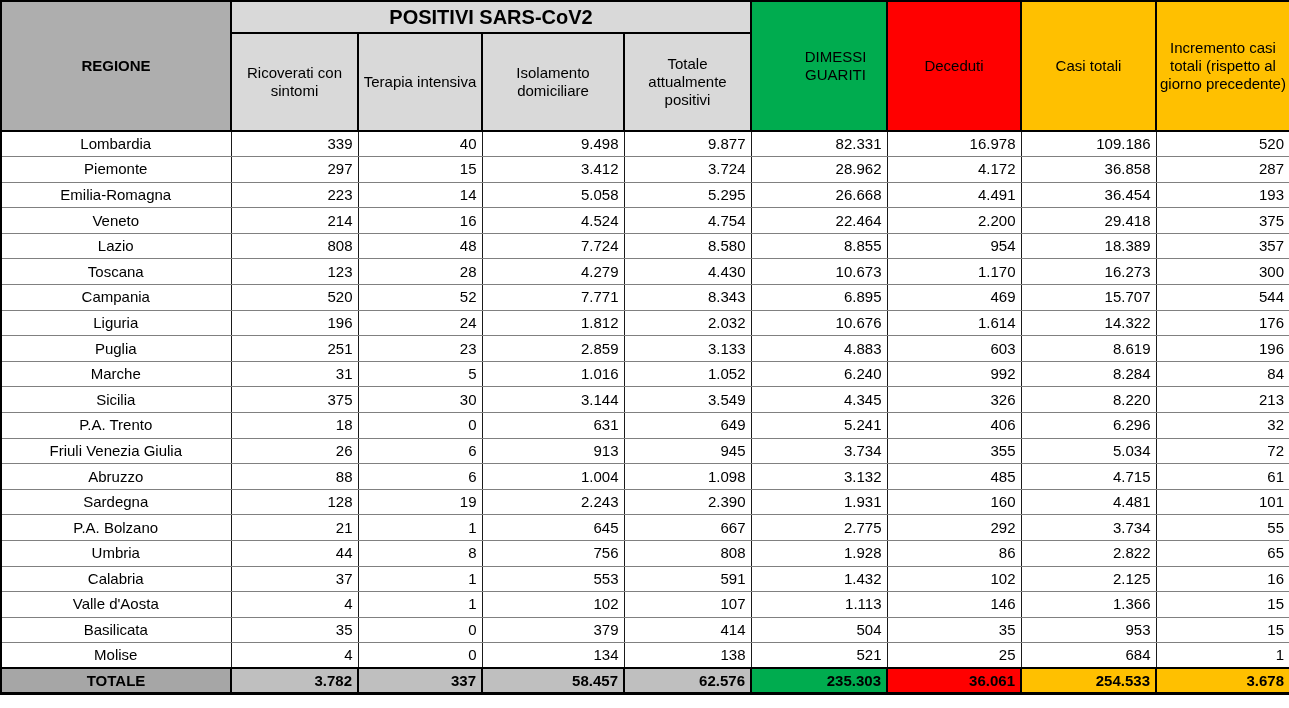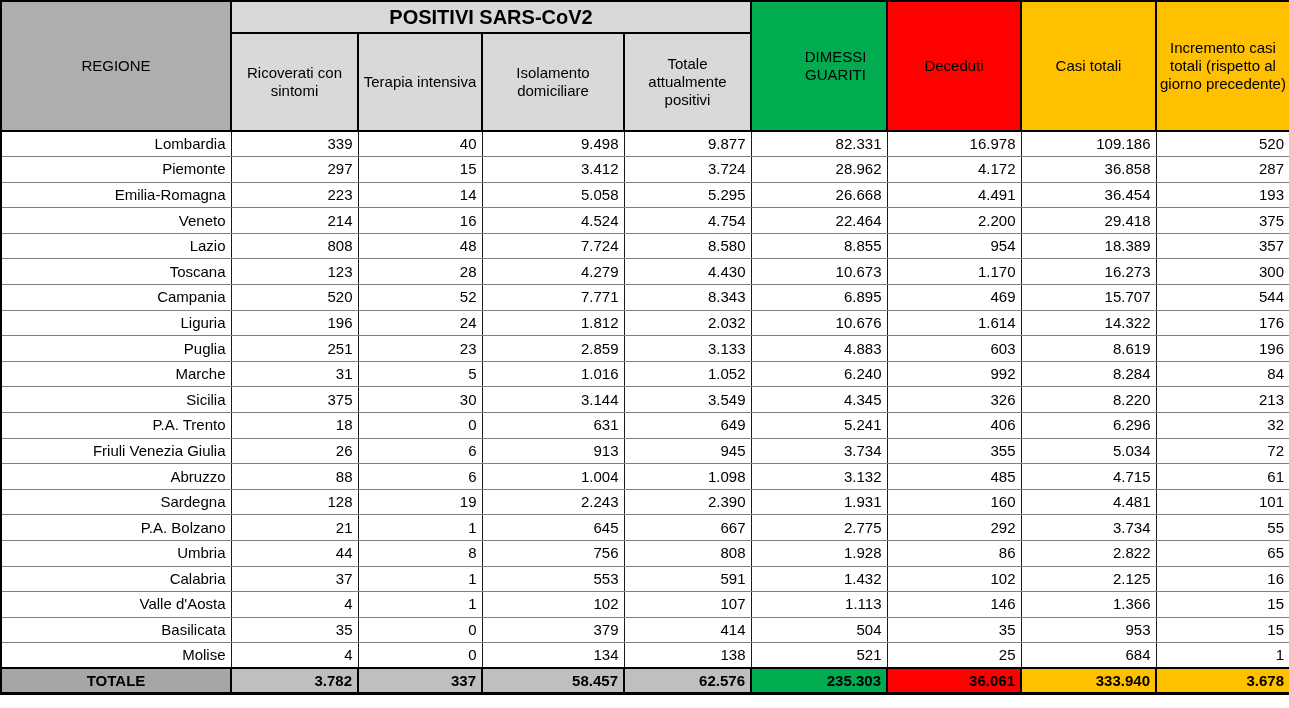--- a/index.html
+++ b/index.html
@@ -18,42 +18,42 @@
     border: 2px solid #000;
     font-size: 15px;
     font-weight: 400;
     text-align: center;
     vertical-align: middle;
     padding: 2px 3px;
     line-height: 1.22;
   }
   tr.tier1 { height: 32px; }
   tr.tier2 { height: 98px; }
-  th.regione-h { background: var(--header_gray, #AEAEAE); font-weight: 400; }
+  th.regione-h { background: var(--header_gray, #AEAEAE); font-weight: 700; }
   th.group-h   { background: var(--subheader_gray, #D9D9D9); font-weight: 700; font-size: 20px; }
   th.sub-h     { background: var(--subheader_gray, #D9D9D9); }
   th.green-h   { background: var(--green, #00AC4F); white-space: pre-line; padding-left: 36px; }
   th.red-h     { background: var(--red, #FF0000); }
   th.gold-h    { background: var(--gold, #FFC000); }
 
   
   tbody td {
     border-left: 1.5px solid #1a1a1a;
     border-right: 1.5px solid #1a1a1a;
     border-top: 1px solid #808080;
     border-bottom: 1px solid #808080;
     height: 25.6px;
     font-size: 15px;
     padding: 0 5px 1px 4px;
     vertical-align: middle;
     background: #fff;
     overflow: hidden;
     white-space: nowrap;
   }
-  tbody td.region { text-align: right; margin-left: 8px; }
+  tbody td.region { text-align: center; margin-left: 8px; }
   tbody td.num    { text-align: right; }
 
   
   tfoot td {
     border: 2px solid #000;
     border-bottom: 3px solid #000;
     font-weight: 700;
     font-size: 15px;
     height: 25px;
     text-align: right;
@@ -333,17 +333,17 @@
     </tbody>
   <tfoot>
     <tr>
       <td class="total-label">TOTALE</td>
       <td class="gray">3.782</td>
       <td class="gray">337</td>
       <td class="gray">58.457</td>
       <td class="gray">62.576</td>
       <td class="green">235.303</td>
       <td class="red">36.061</td>
-      <td class="gold">333.940</td>
+      <td class="gold">254.533</td>
       <td class="gold">3.678</td>
     </tr>
   </tfoot>
 </table>
 
 </body></html>

